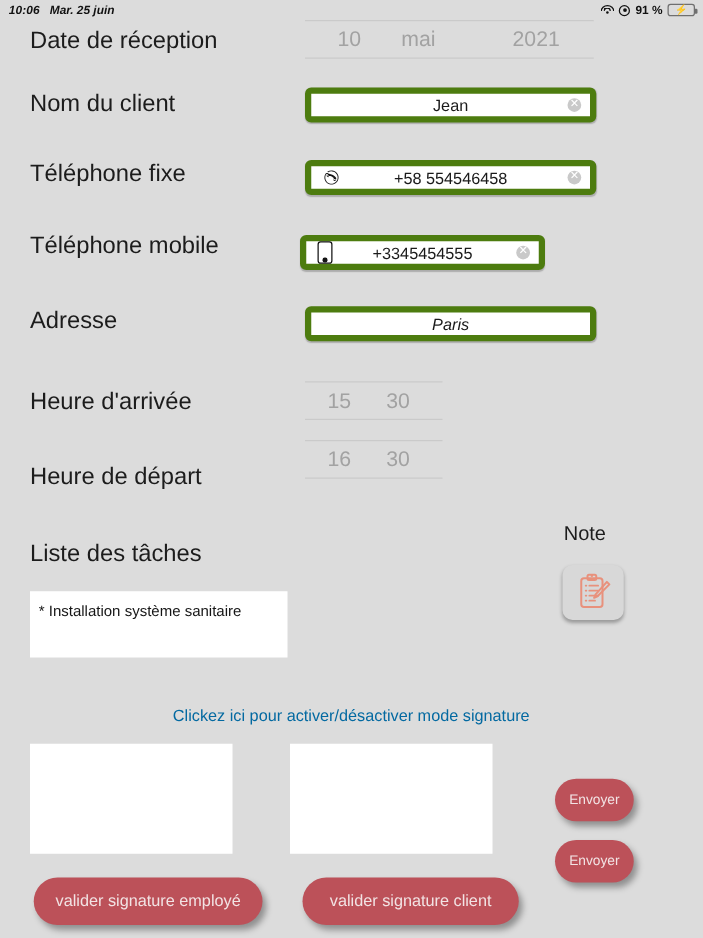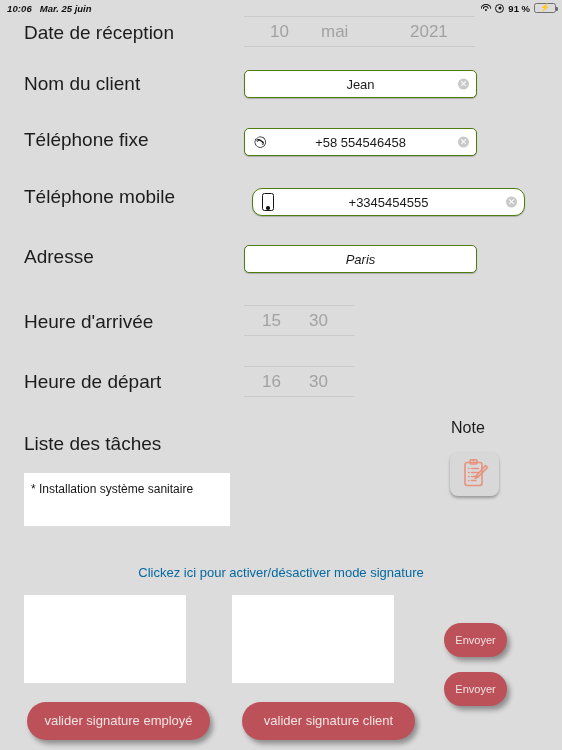--- a/index.html
+++ b/index.html
@@ -43,21 +43,21 @@
   .picker{
     position:absolute; height:31px;
     border-top:1px solid #cacaca; border-bottom:1px solid #cacaca;
     display:flex; align-items:center; color:#a2a2a2; font-size:17px;
   }
   .picker span{ position:absolute; }
 
   
   .tfield{
     position:absolute; height:28px; background:#fff;
-    border:1px solid #4d7c0f; border-radius:5px;
+    border:5px solid #4d7c0f; border-radius:5px;
     box-shadow:0 1px 1px rgba(0,0,0,.22), inset 0 1px 0 #fff;
     display:flex; align-items:center; justify-content:center;
   }
   .tfield .val{ font-size:13px; color:#1a1a1a; }
   .clear-btn{
     position:absolute; right:7px; top:50%; transform:translateY(-50%);
     width:11px; height:11px; border-radius:50%; background:#c9c9c9;
     color:#fff; font-size:9px; line-height:11px; text-align:center;
     font-family:"DejaVu Sans", sans-serif;
   }
@@ -134,39 +134,39 @@
 </div>
 
 <div class="lbl" style="top:129px;">Téléphone fixe</div>
 <div class="tfield" style="left:244px; top:128px; width:233px;">
   <span class="fld-ic handset">✆</span>
   <span class="val">+58 554546458</span>
   <span class="clear-btn">✕</span>
 </div>
 
 <div class="lbl" style="top:186px;">Téléphone mobile</div>
-<div class="tfield" style="left:252px; top:188px; width:273px;border-radius:10px;">
+<div class="tfield" style="left:240px; top:188px; width:196px;">
   <span class="fld-ic mobile-ic"></span>
   <span class="val">+3345454555</span>
   <span class="clear-btn">✕</span>
 </div>
 
 <div class="lbl" style="top:246px;">Adresse</div>
 <div class="tfield" style="left:244px; top:245px; width:233px;font-style:italic;">
   <span class="val">Paris</span>
 </div>
 
 <div class="lbl" style="top:311px;">Heure d'arrivée</div>
 <div class="picker" style="left:244px; top:305px; width:110px;">
   <span style="left:18px;">15</span>
   <span style="left:65px;">30</span>
 </div>
 
 <div class="lbl" style="top:371px;">Heure de départ</div>
-<div class="picker" style="left:244px; top:366px; width:110px;">
+<div class="picker" style="left:244px; top:352px; width:110px;">
   <span style="left:18px;">16</span>
   <span style="left:65px;">30</span>
 </div>
 
 <div class="lbl" style="top:433px;">Liste des tâches</div>
 <div class="tasks-box">
   <span class="txt">* Installation système sanitaire</span>
 </div>
 
 <div class="note-lbl">Note</div>

